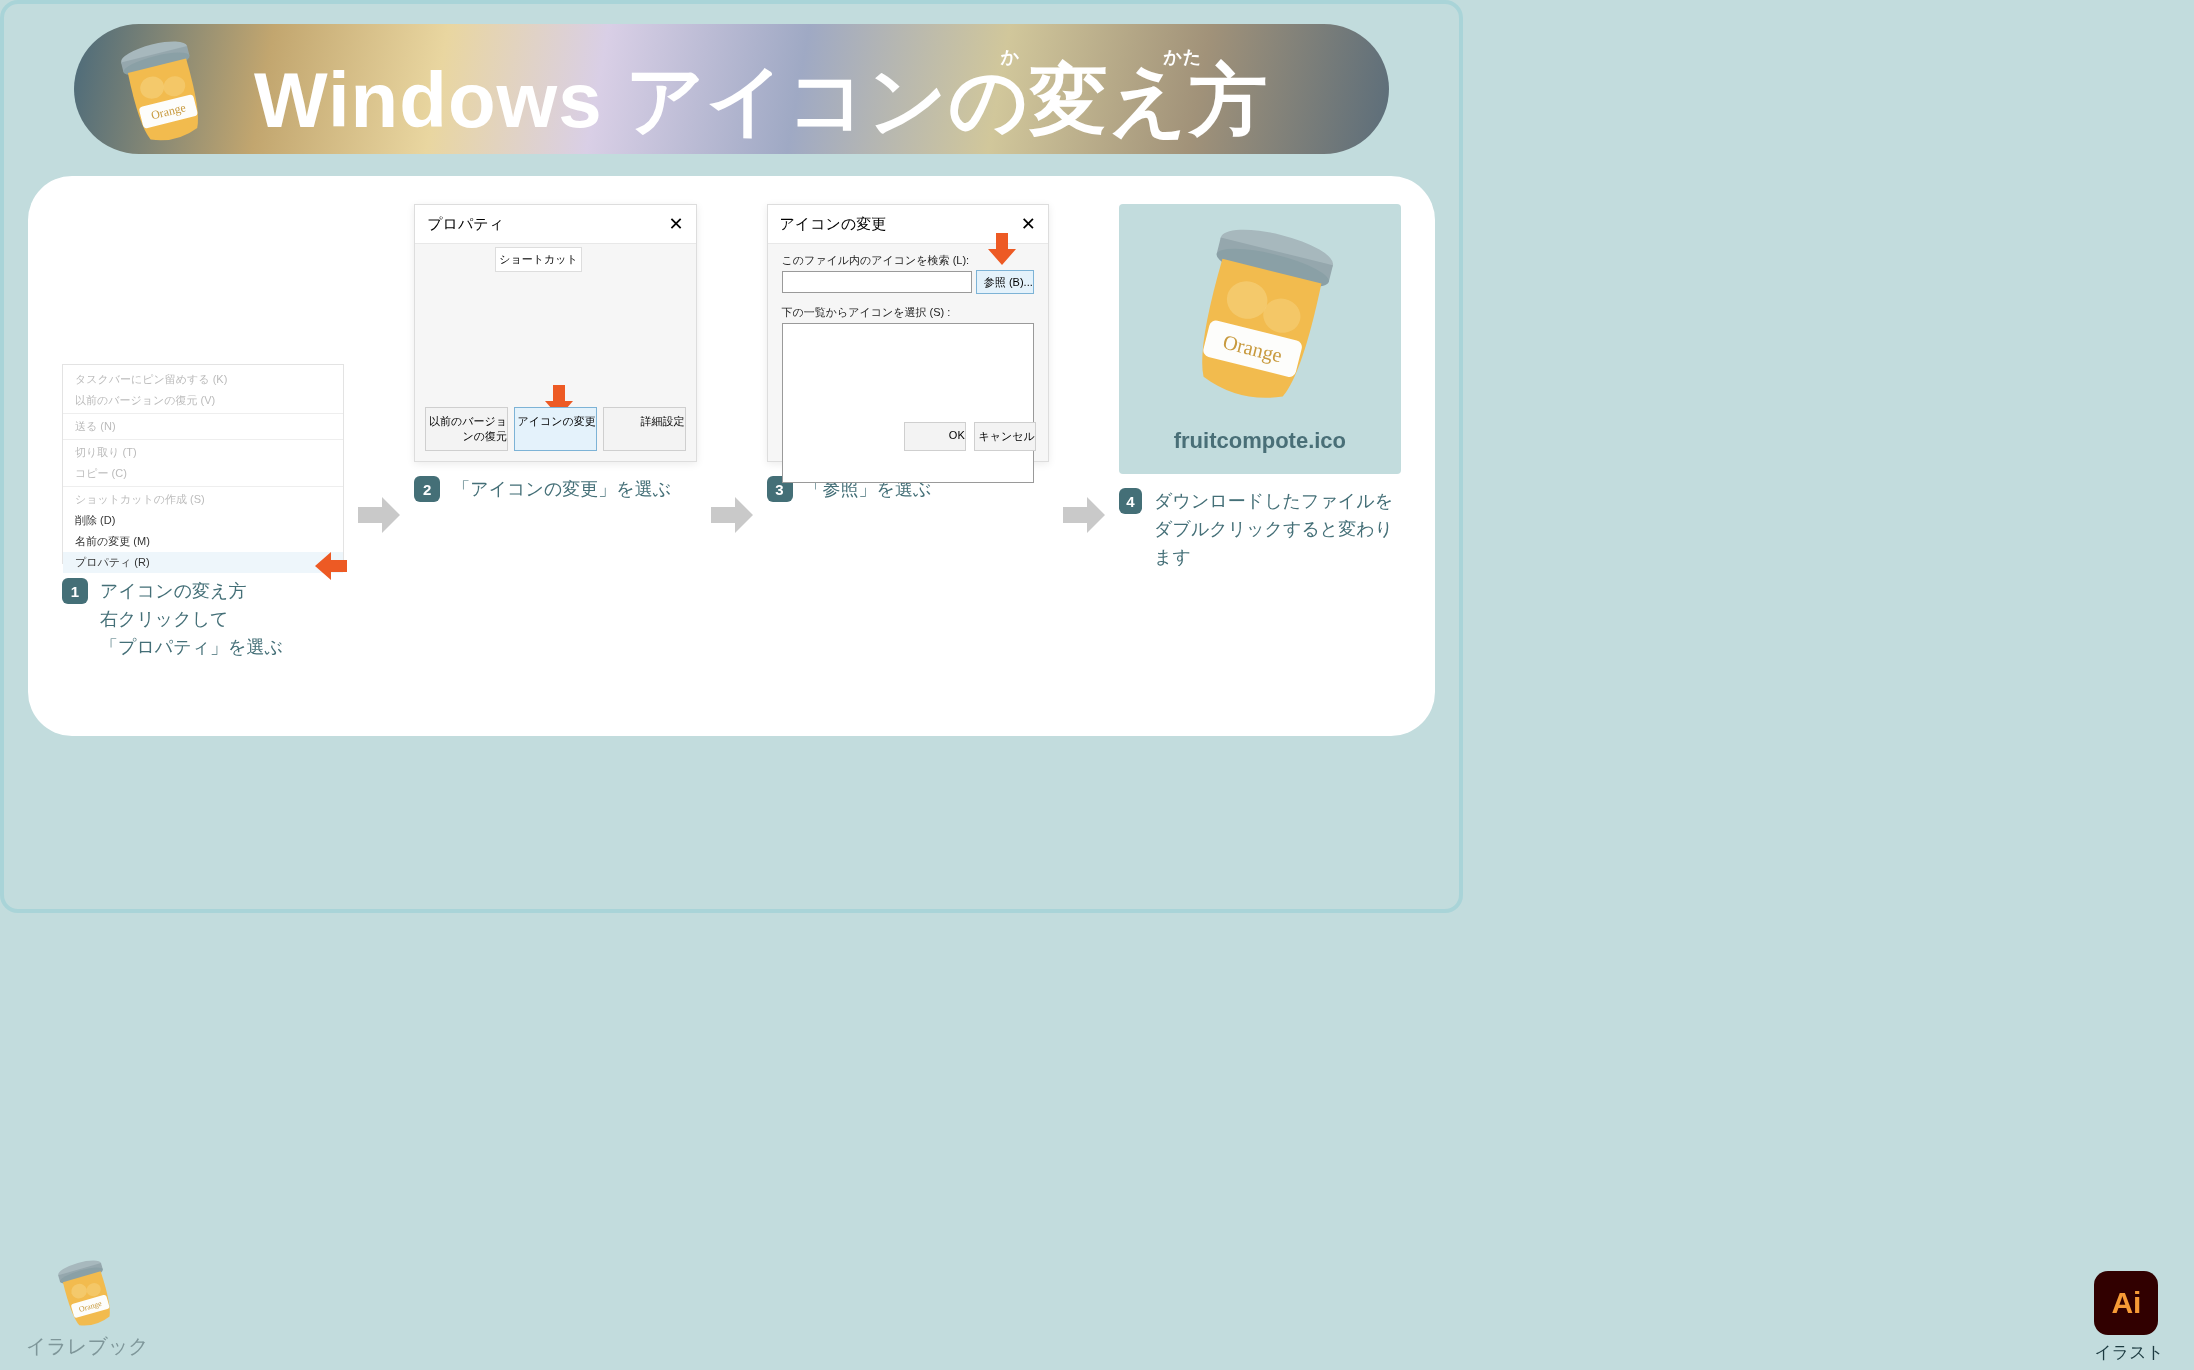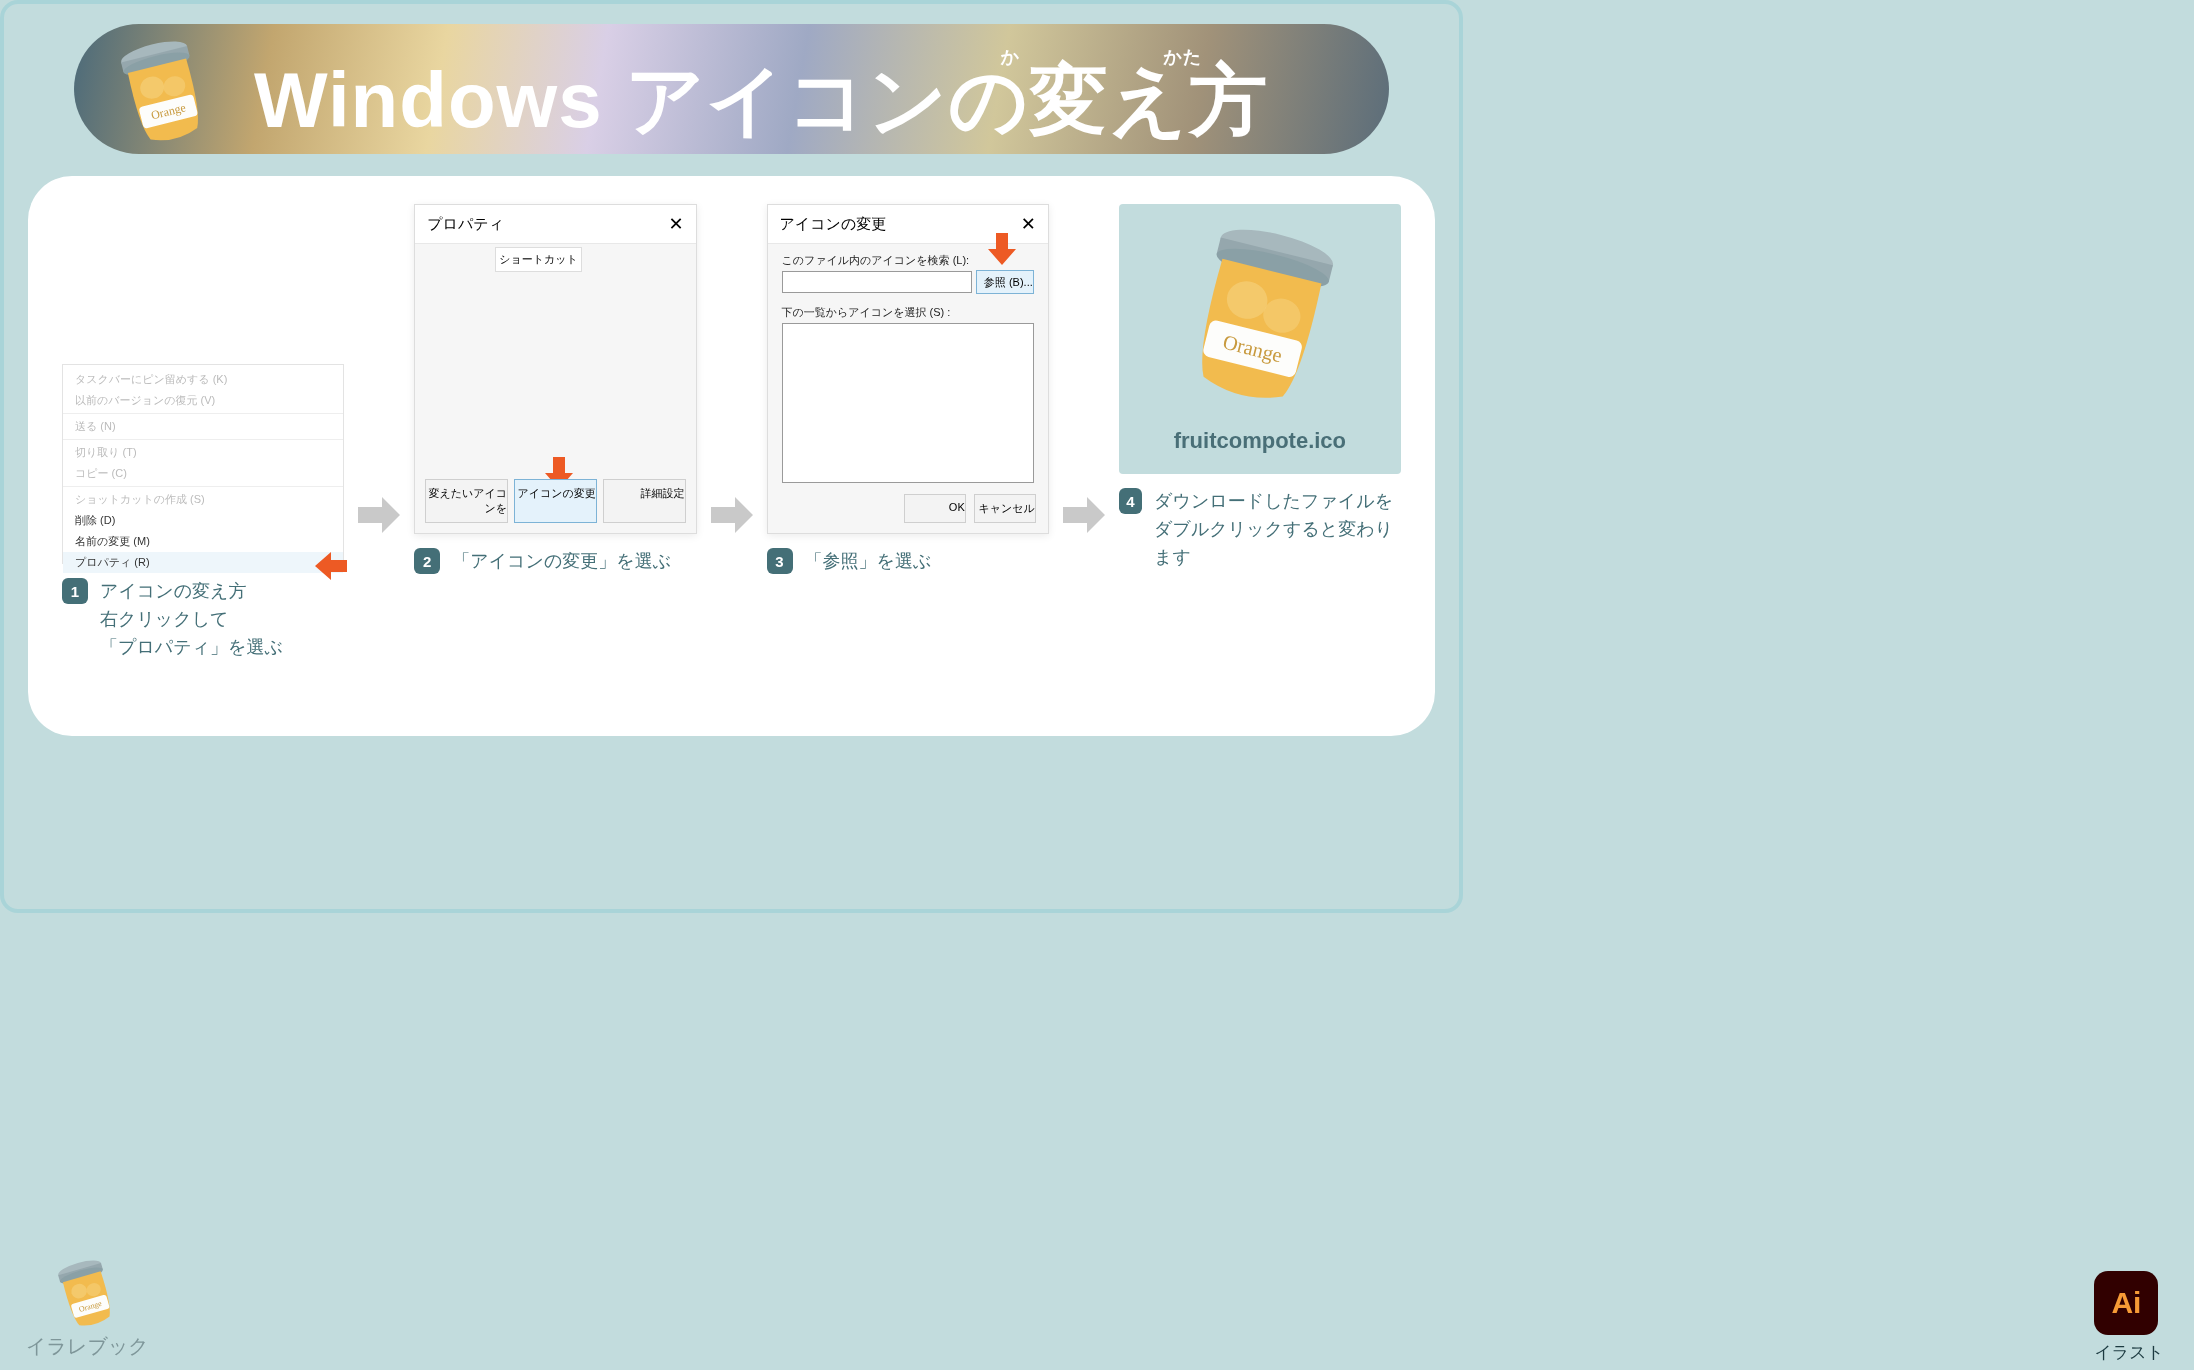--- a/index.html
+++ b/index.html
@@ -58,21 +58,21 @@
   .arrow {
     align-self: center;
     margin-top: 110px;
     width: 46px; height: 44px;
     flex-shrink: 0;
   }
 
   .panel {
     background:#f6f6f6;
     border:1px solid #ddd;
-    height: 330px;
+    height: 258px;
     position: relative;
     box-shadow: 0 2px 8px rgba(0,0,0,.08);
   }
 
   
   .ctxmenu {
     background:#fff;
     border:1px solid #e3e3e3;
     font-size:11px;
     color:#bbb;
@@ -207,21 +207,21 @@
     <div class="panel">
       <div class="dlg-title">
         <span>プロパティ</span>
         <span style="font-size:18px;">✕</span>
       </div>
       <div class="tab">ショートカット</div>
       <svg class="ptr" style="left:128px; bottom:42px" width="32" height="36" viewBox="0 0 32 36">
           <use href="#orange-arrow-down"></use>
         </svg>
       <div class="btnrow">
-        <div class="winbtn">変えたいアイコンを</div>
+        <div class="winbtn">以前のバージョンの復元</div>
         <div class="winbtn sel">アイコンの変更</div>
         <div class="winbtn">詳細設定</div>
       </div>
     </div>
     <div class="caption">
       <div class="num">2</div>
       <div class="cap-text">「アイコンの変更」を選ぶ</div>
     </div>
   </div>
 

